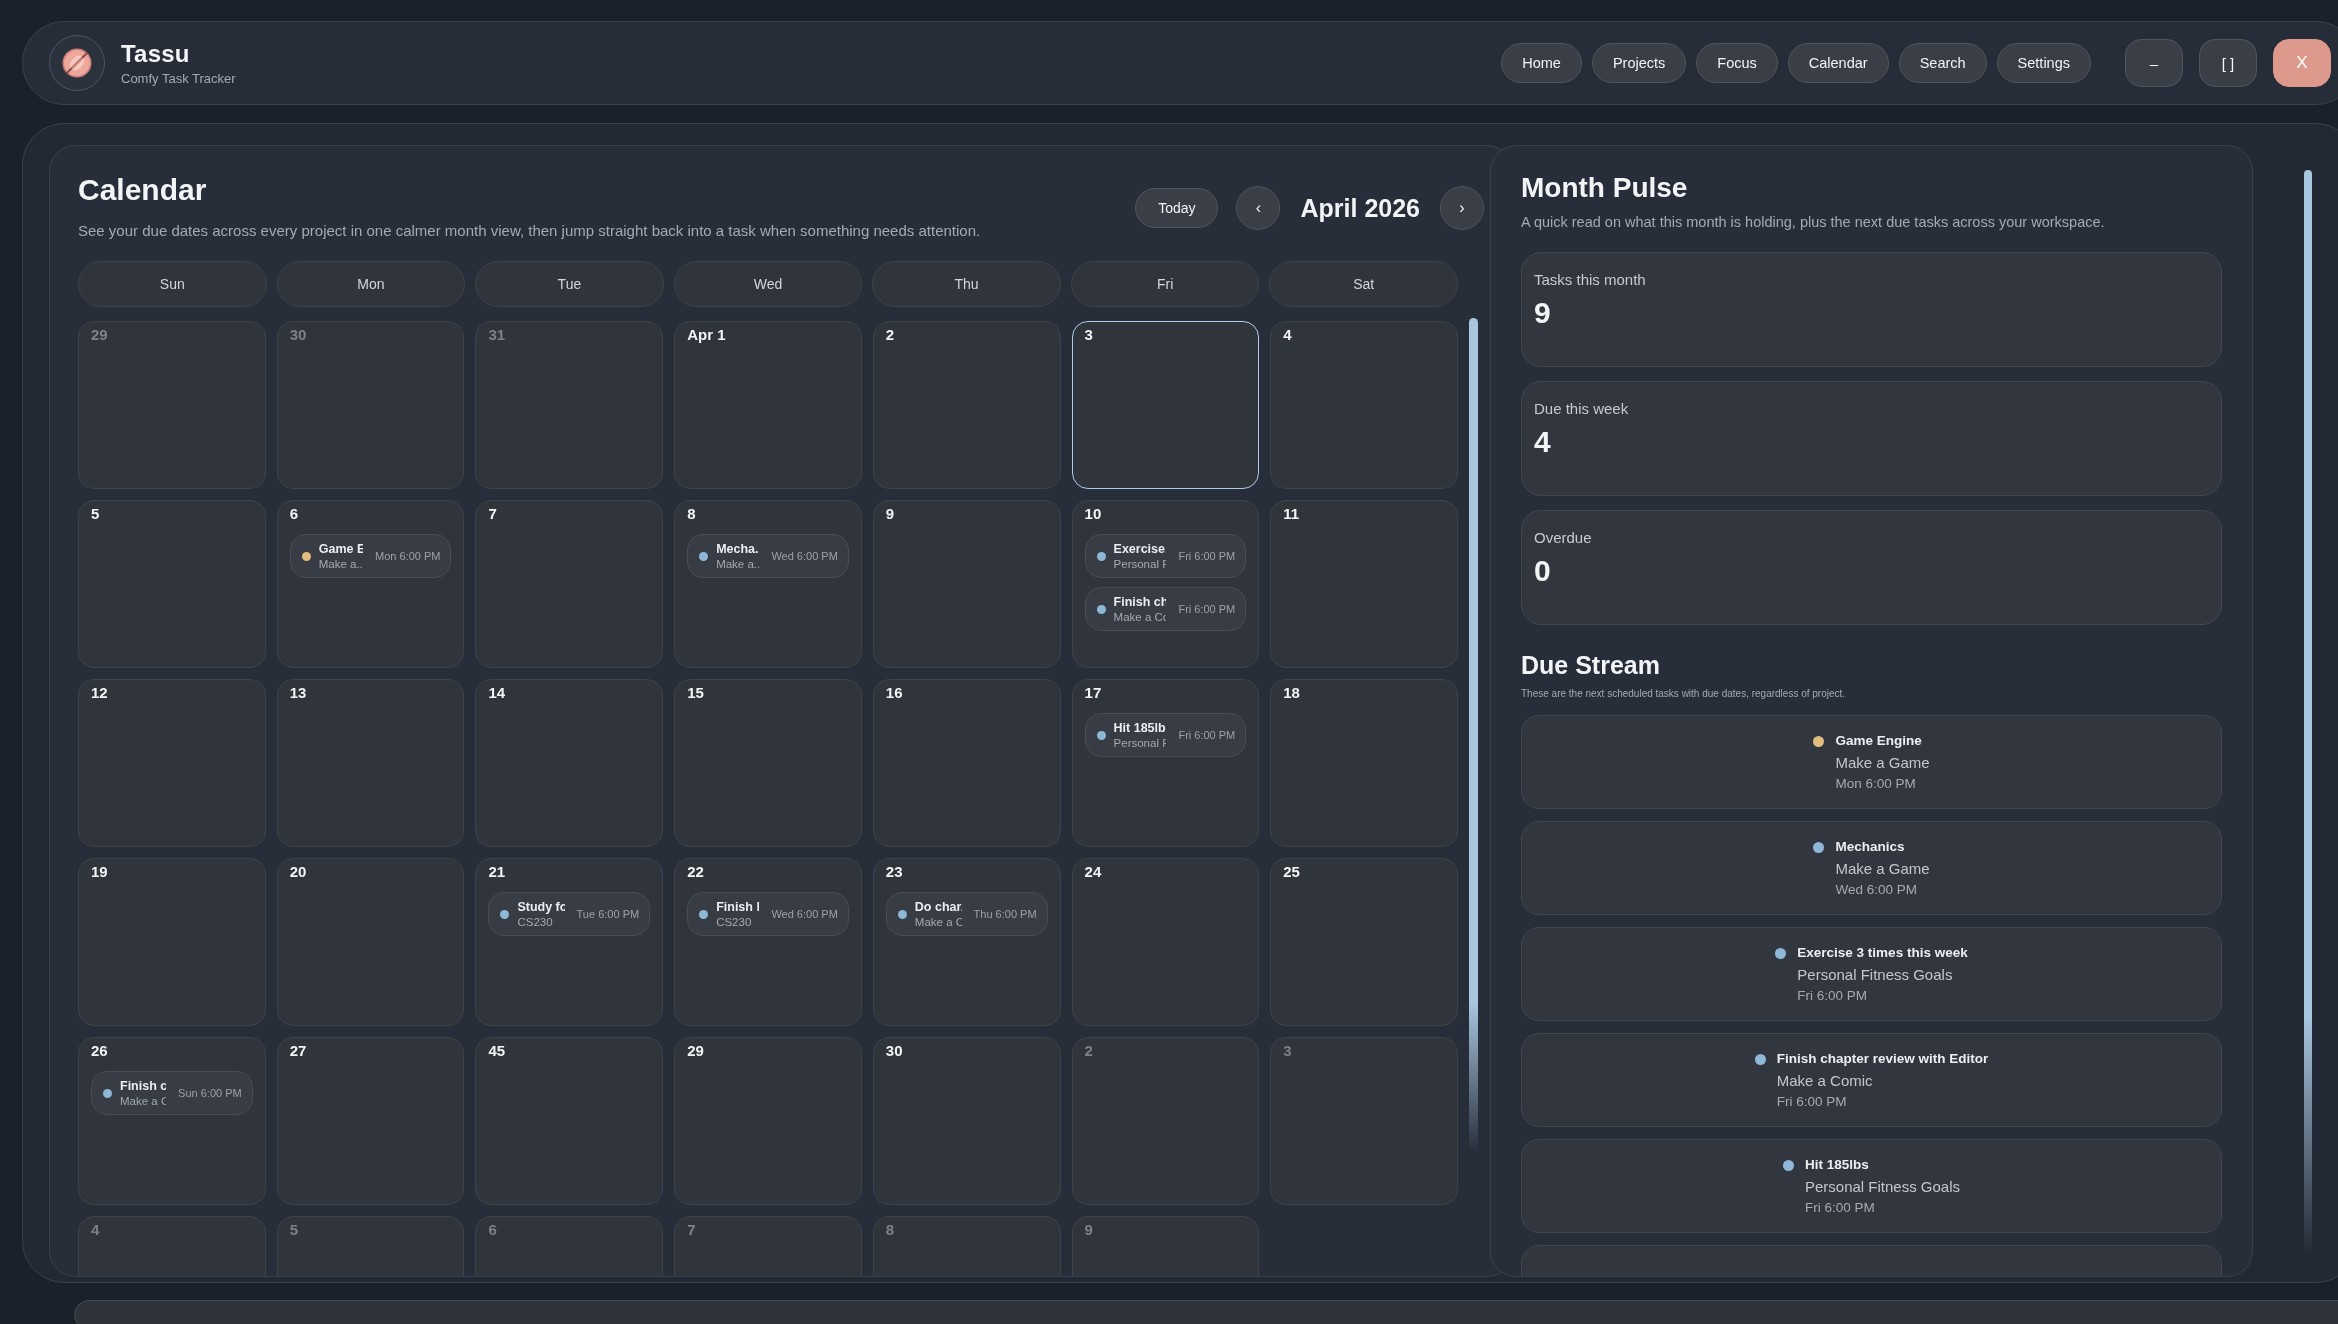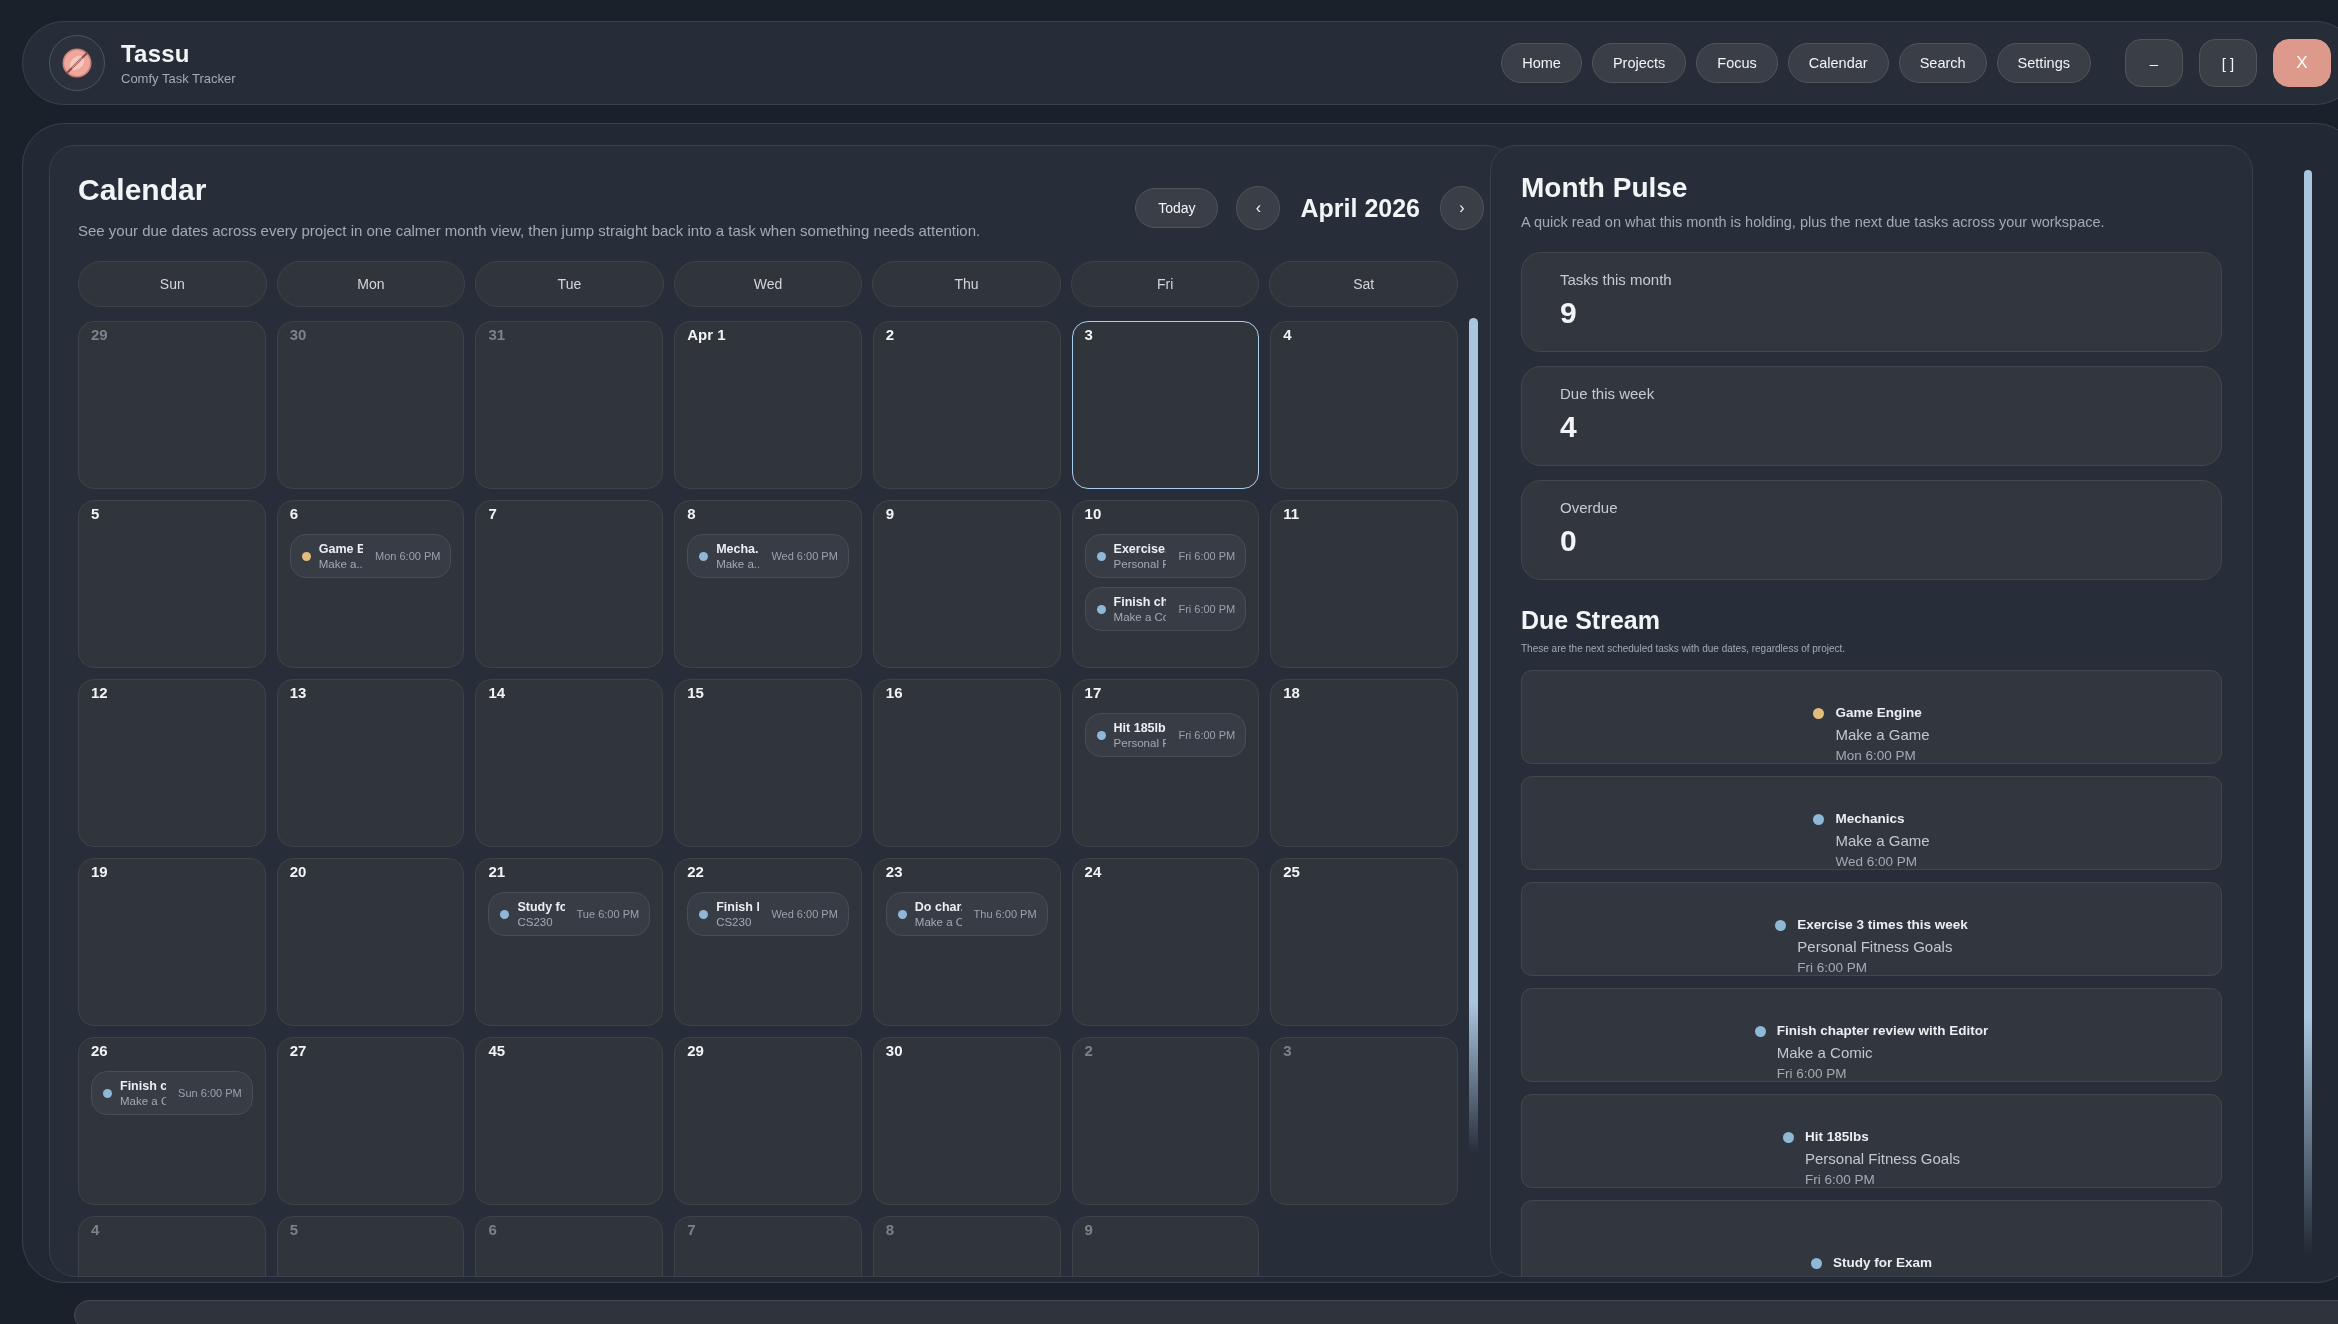--- a/index.html
+++ b/index.html
@@ -109,32 +109,32 @@
   .event-time { margin-left:auto; font-size:11px; color:#9ba2ac; white-space:nowrap; padding-left:4px; }
   .cal-scrollbar {
     position:absolute; right:34px; top:172px; width:9px; height:835px; border-radius:5px;
     background:linear-gradient(to bottom, var(--scrollbar) 0%, var(--scrollbar) 82%, rgba(169,198,224,0) 100%);
   }
   
   .pulse-title { font-size:28px; font-weight:bold; }
   .pulse-sub { font-size:14.5px; color:var(--text-dim); margin-top:10px; }
   .stats { margin-top:22px; display:flex; flex-direction:column; gap:14px; }
   .stat-card {
-    height:100px; border-radius:20px; background:var(--card-bg); border:1px solid var(--card-border);
-    padding:18px 38px;
+    height:115px; border-radius:20px; background:var(--card-bg); border:1px solid var(--card-border);
+    padding:18px 12px;
   }
   .stat-label { font-size:15px; color:#c6cad1; }
   .stat-value { font-size:30px; font-weight:bold; margin-top:8px; }
   .stream-title { font-size:25px; font-weight:bold; margin-top:26px; }
   .stream-sub { font-size:10px; color:var(--text-dim); margin-top:8px; }
   .stream-list { margin-top:16px; display:flex; flex-direction:column; gap:12px; }
   .stream-card {
-    min-height:94px; flex:0 0 auto; border-radius:11px;
+    min-height:94px; flex:0 0 auto; border-radius:18px;
     background:var(--card-bg); border:1px solid var(--card-border);
-    display:flex; align-items:flex-end; justify-content:center; cursor:pointer;
+    display:flex; align-items:center; justify-content:center; cursor:pointer;
   }
   .stream-inner { display:flex; gap:11px; }
   .stream-inner .dot { width:11px; height:11px; margin-top:3px; }
   .stream-task { font-size:13.5px; font-weight:bold; color:#eceef1; }
   .stream-project { font-size:15px; color:#c3c8cf; margin-top:6px; }
   .stream-time { font-size:13.5px; color:var(--text-dim); margin-top:5px; }
 </style>
 </head>
 <body>
 

